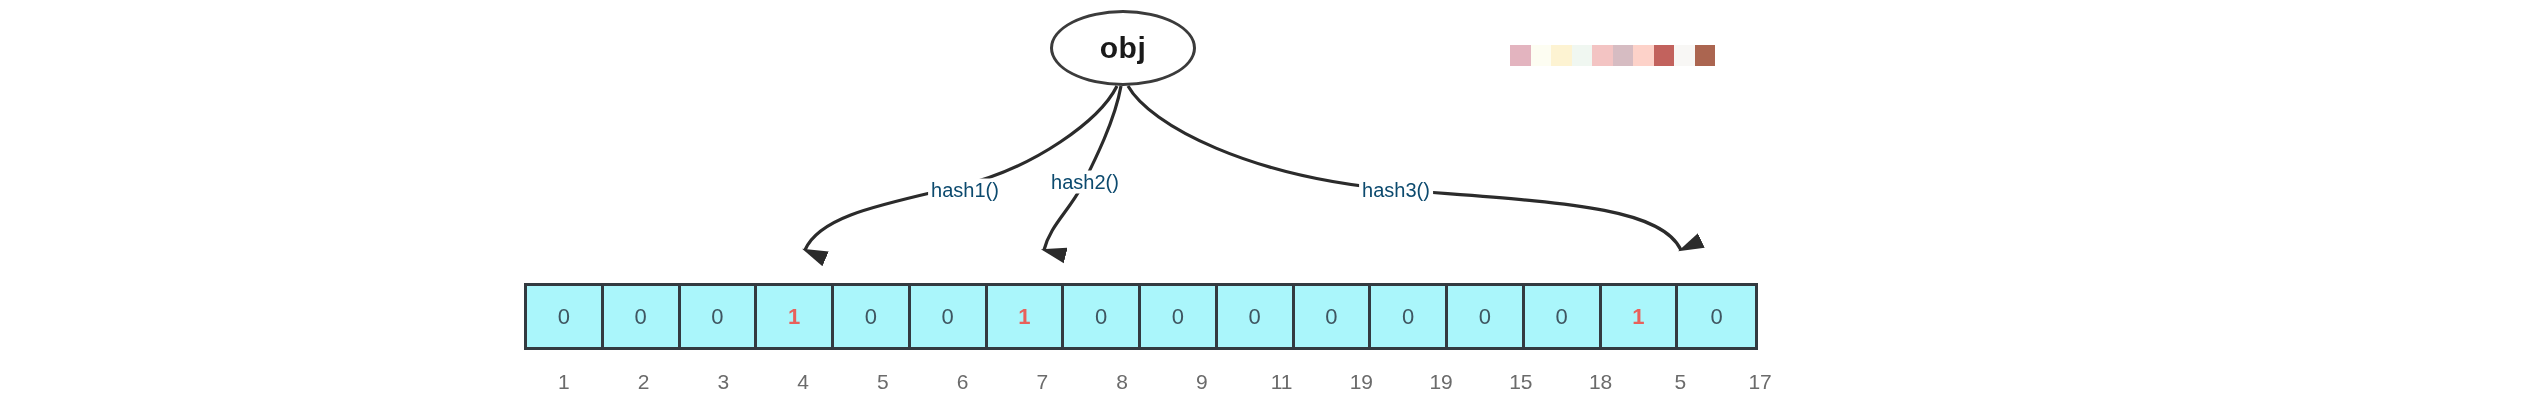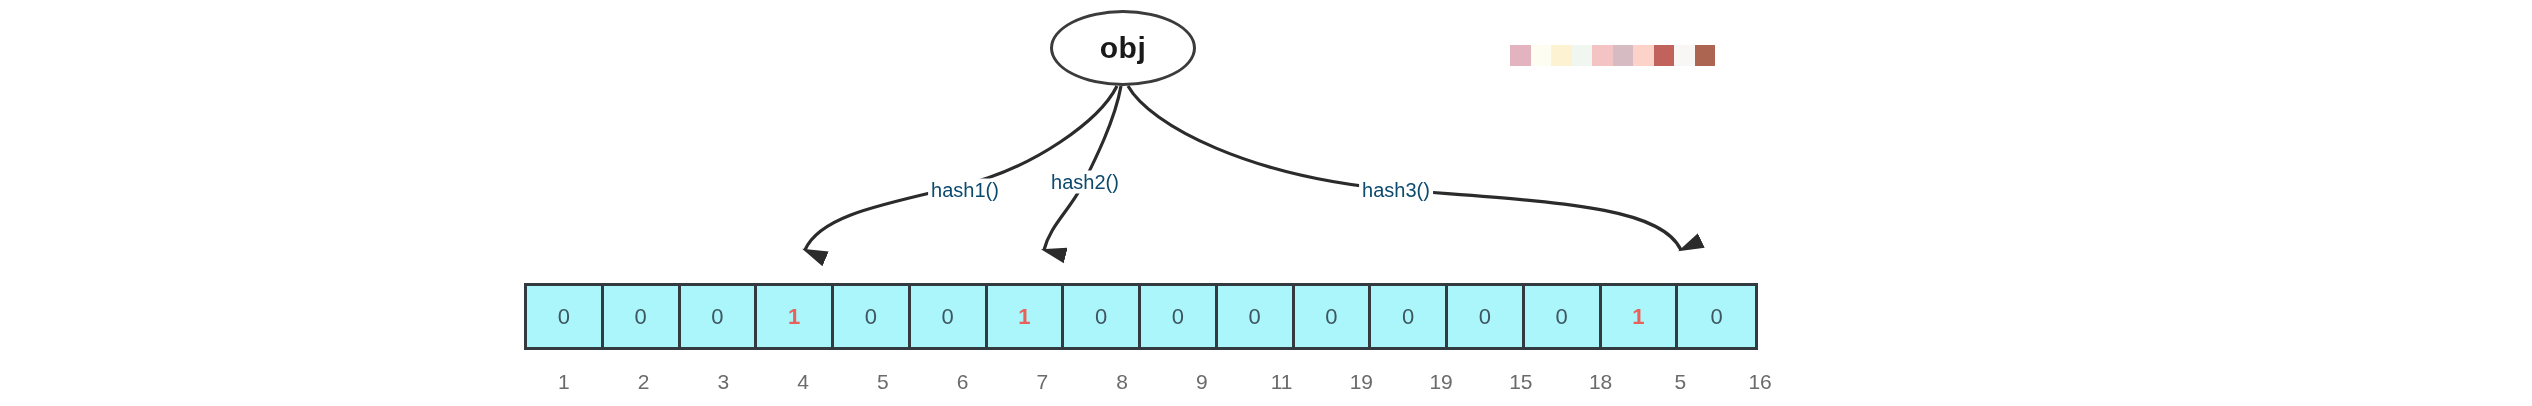--- a/index.html
+++ b/index.html
@@ -163,21 +163,21 @@
       <div class="index-label">6</div>
       <div class="index-label">7</div>
       <div class="index-label">8</div>
       <div class="index-label">9</div>
       <div class="index-label">11</div>
       <div class="index-label">19</div>
       <div class="index-label">19</div>
       <div class="index-label">15</div>
       <div class="index-label">18</div>
       <div class="index-label">5</div>
-      <div class="index-label">16</div>
+      <div class="index-label">17</div>
     </div>
 
   <div id="palette">
       <div class="swatch" style="background: rgb(227, 180, 191);"></div>
       <div class="swatch" style="background: rgb(253, 253, 242);"></div>
       <div class="swatch" style="background: rgb(253, 243, 210);"></div>
       <div class="swatch" style="background: rgb(240, 247, 241);"></div>
       <div class="swatch" style="background: rgb(243, 196, 195);"></div>
       <div class="swatch" style="background: rgb(214, 188, 194);"></div>
       <div class="swatch" style="background: rgb(253, 210, 201);"></div>

